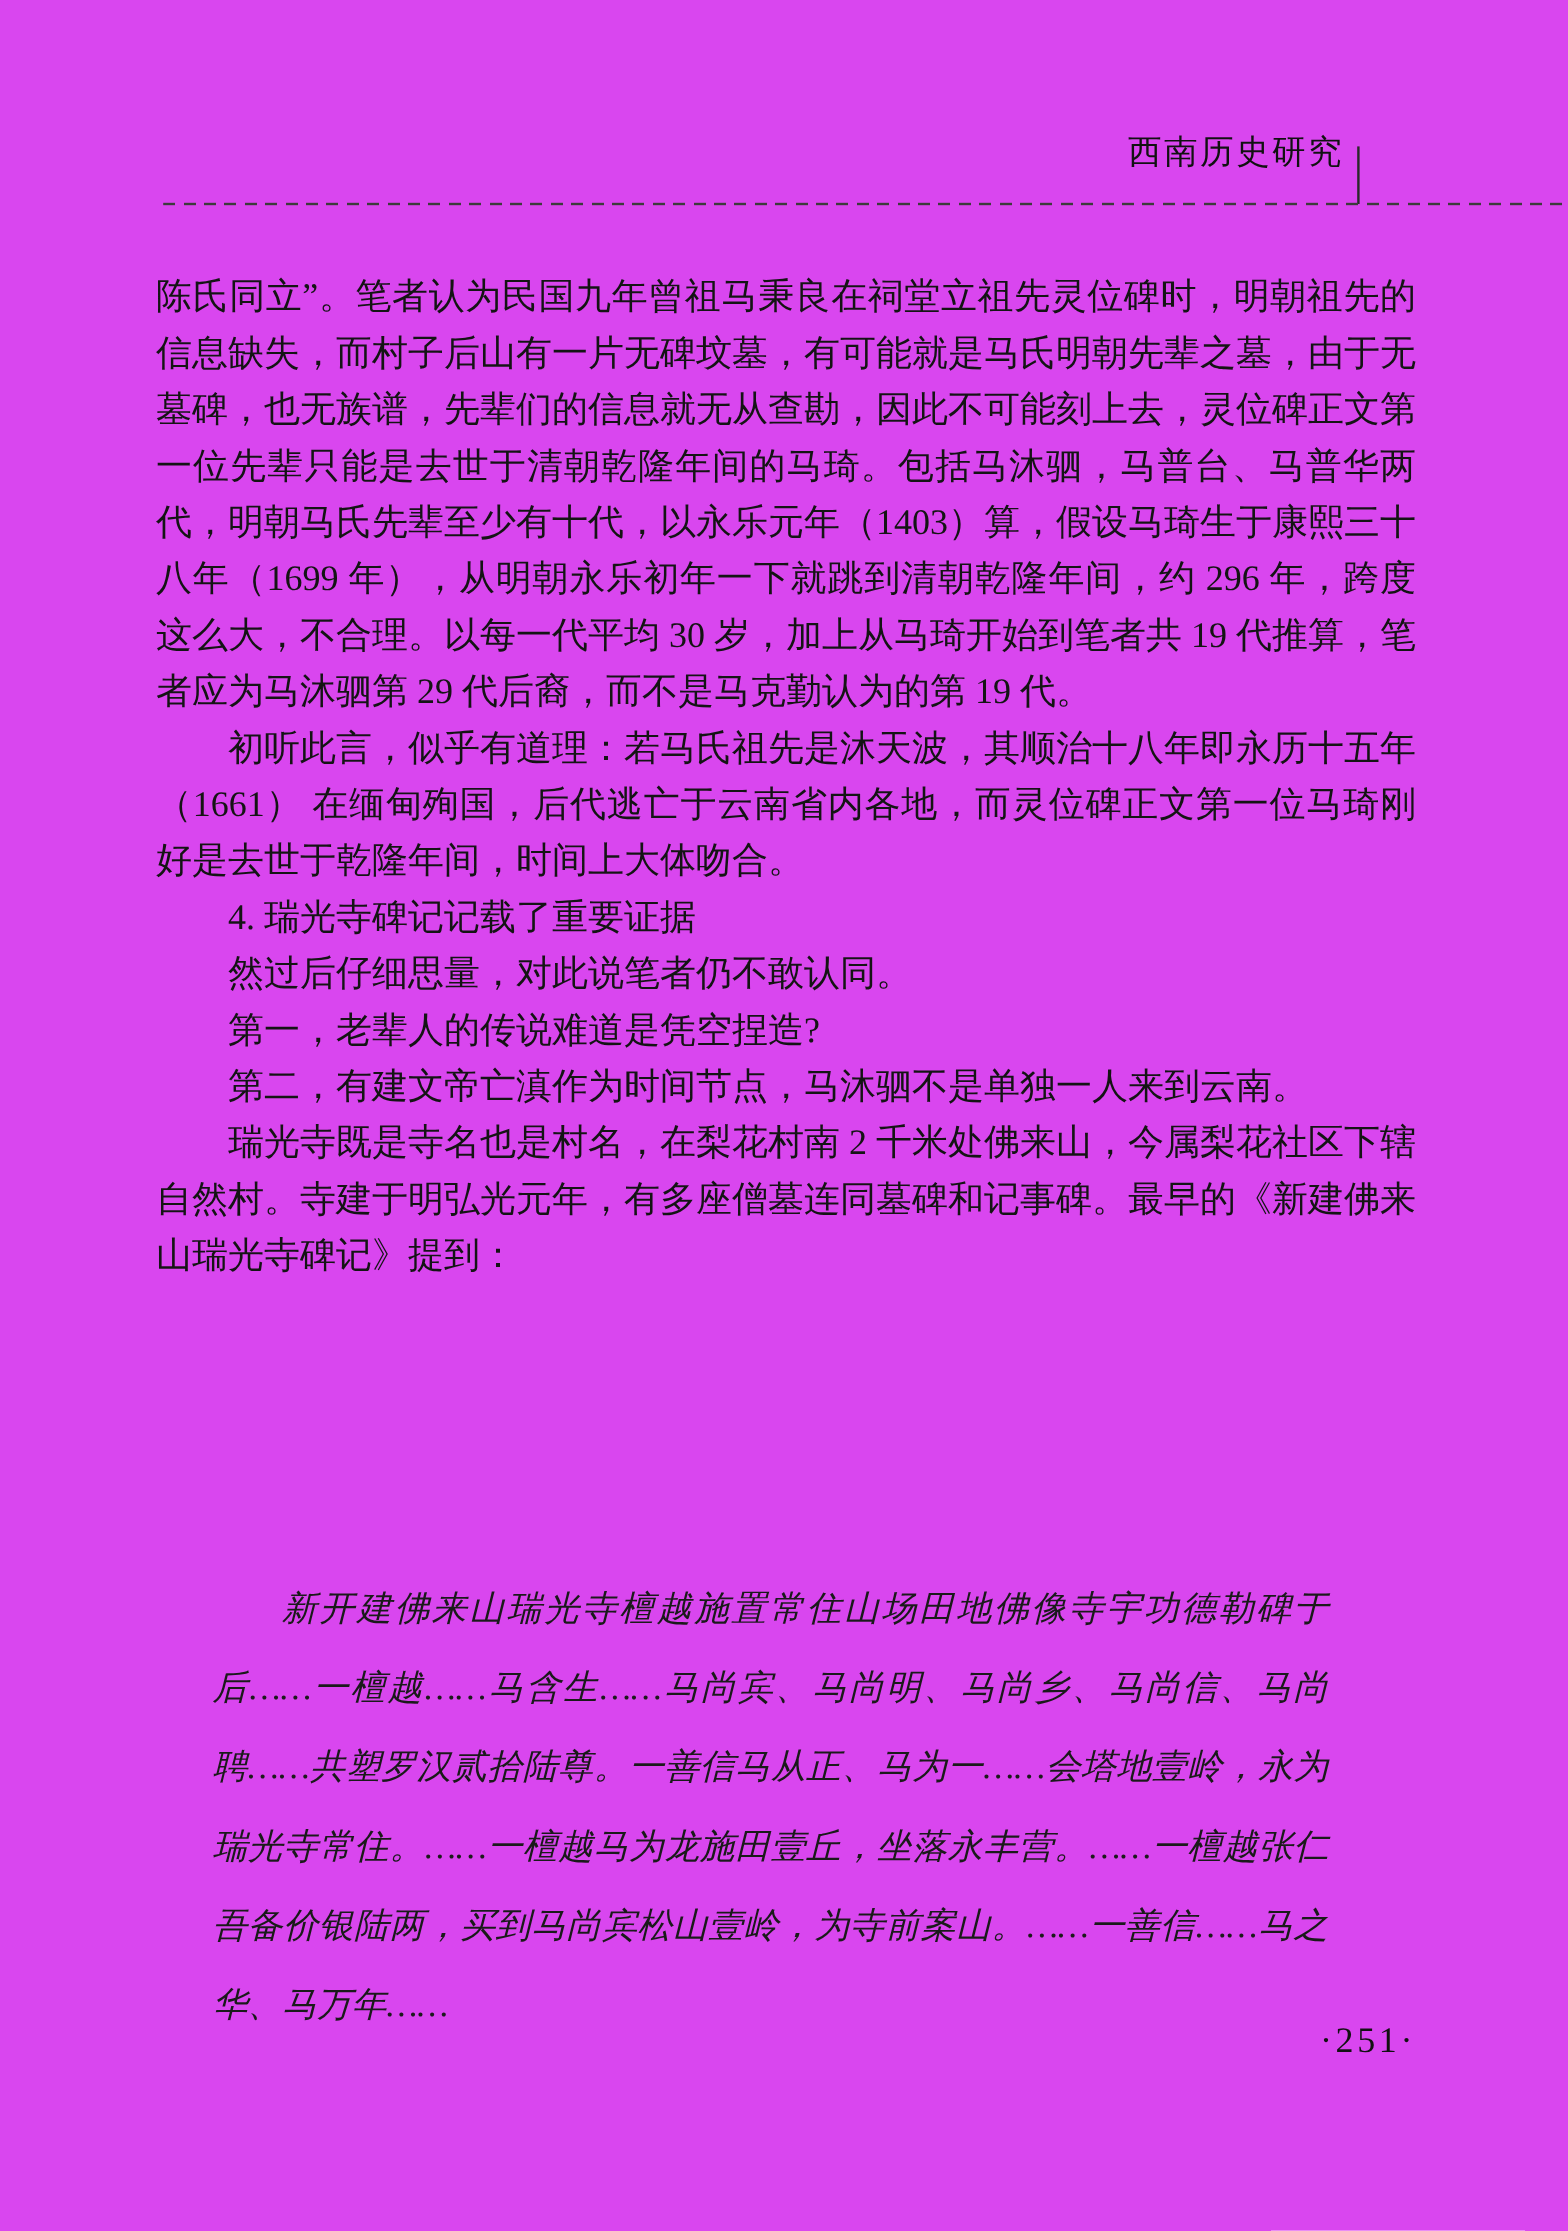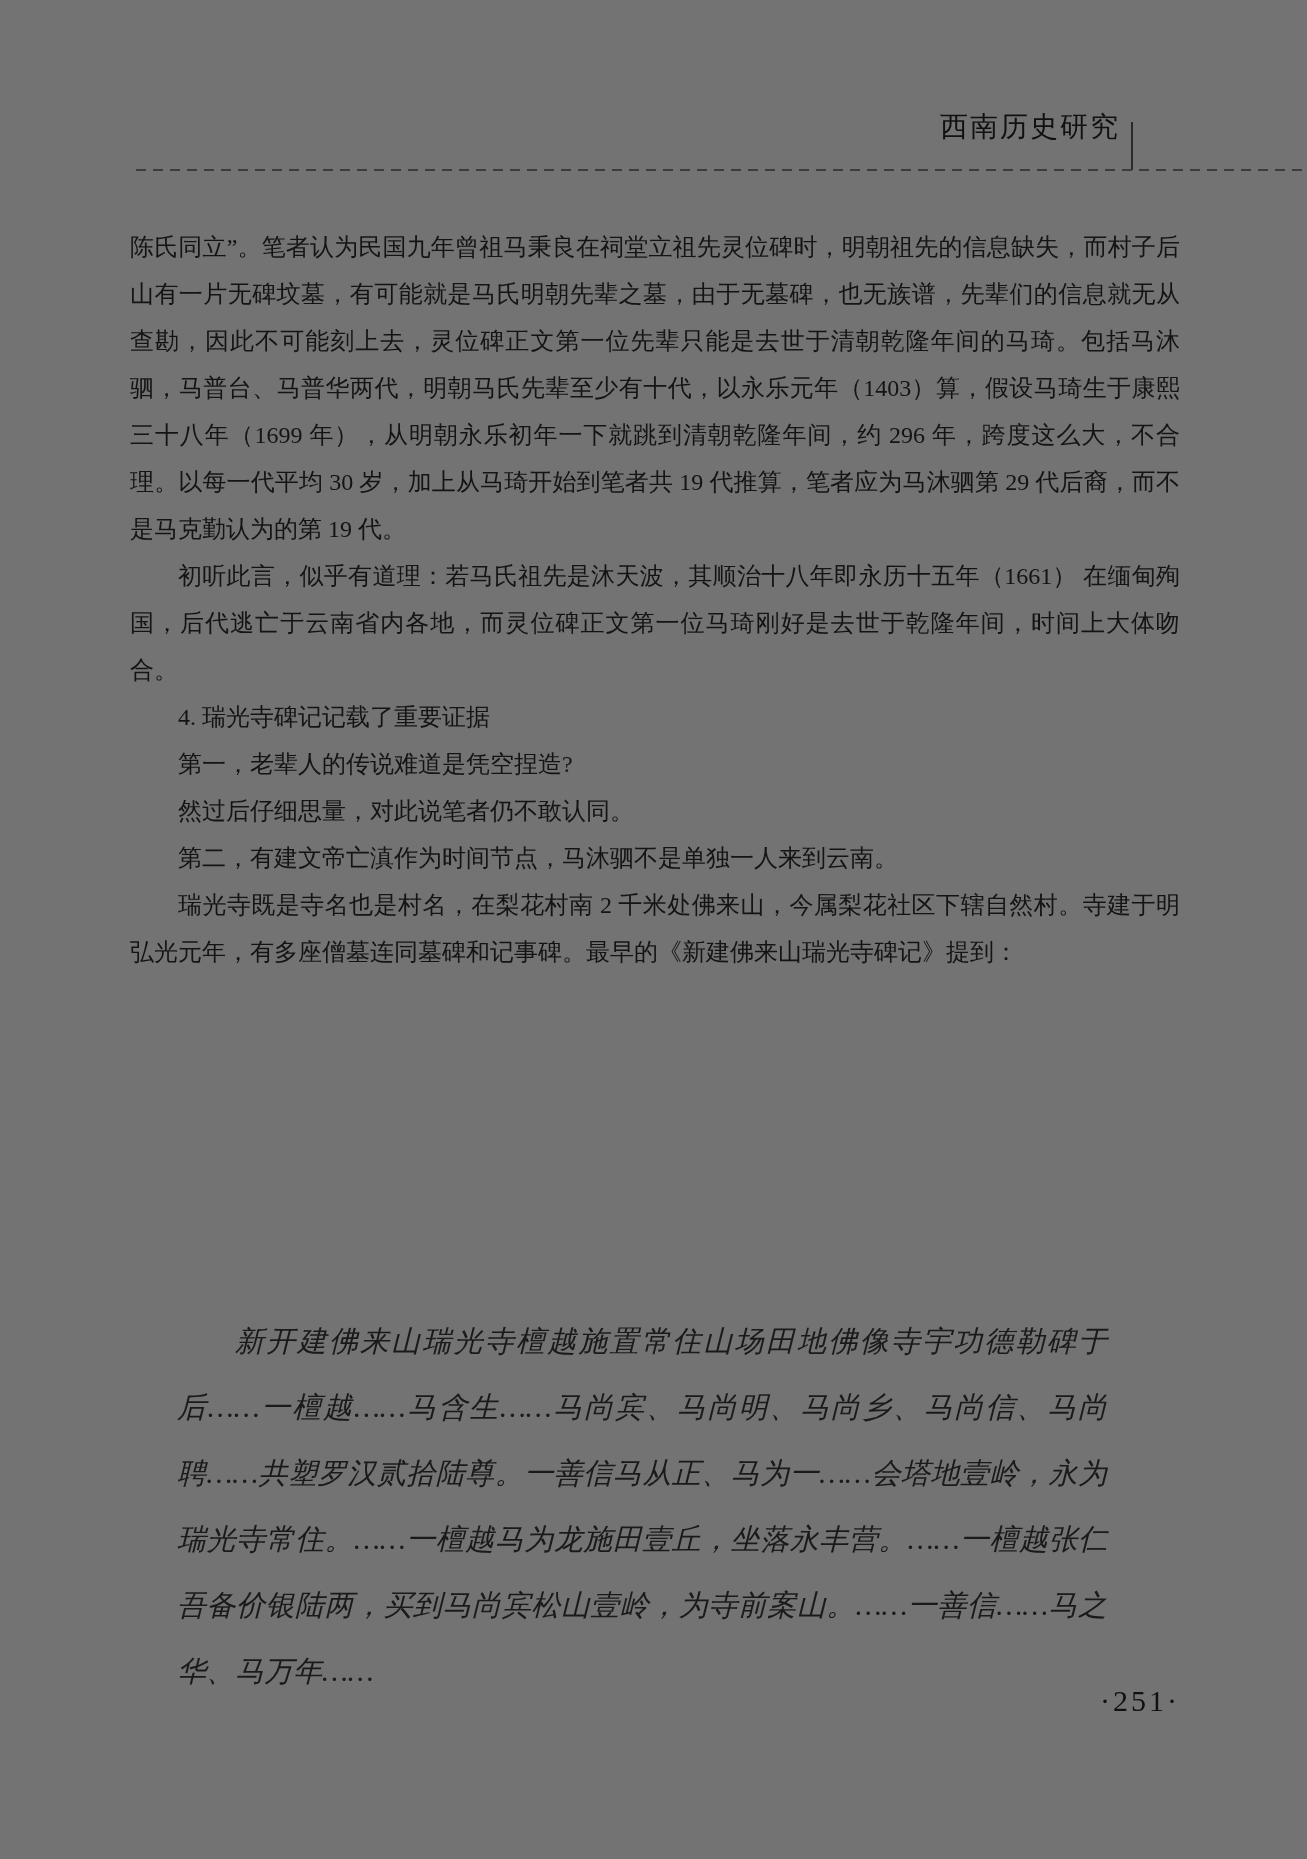--- a/index.html
+++ b/index.html
@@ -1,20 +1,20 @@
 <!DOCTYPE html>
 <html><head>
 <meta charset="utf-8">
 <style>
   html, body { margin: 0; padding: 0; background: #ffffff; }
   .page {
     position: relative;
     width: 1307px;
     height: 1859px;
-    background: #737373;
+    background: #d946ef;
     font-family: "Liberation Serif", "DejaVu Serif", serif;
     color: #151515;
     overflow: hidden;
   }
   
   .journal-title {
     position: absolute;
     top: 108px;
     right: 187px;
     font-size: 28px;
@@ -37,21 +37,21 @@
     top: 169px;
     height: 2px;
     background: repeating-linear-gradient(to right, #3c3c3c 0 10px, transparent 10px 17px);
   }
   
   .body-text {
     position: absolute;
     left: 130px;
     top: 224px;
     width: 1050px;
-    font-size: 24px;
+    font-size: 30px;
     line-height: 47px;
     text-align: justify;
     text-justify: inter-ideograph;
     color: #141414;
   }
   .body-text p { margin: 0; padding: 0; }
   .para-flow  { text-indent: 0; }
   .para-indent { text-indent: 2em; }
   
   .quote-block {
@@ -84,22 +84,22 @@
 <div class="page">
 
   <div class="journal-title">西南历史研究</div>
   <div class="header-divider-bar"></div>
   <div class="header-dashed-rule"></div>
 
   <div class="body-text">
     <p class="para-flow">陈氏同立”。笔者认为民国九年曾祖马秉良在祠堂立祖先灵位碑时，明朝祖先的信息缺失，而村子后山有一片无碑坟墓，有可能就是马氏明朝先辈之墓，由于无墓碑，也无族谱，先辈们的信息就无从查勘，因此不可能刻上去，灵位碑正文第一位先辈只能是去世于清朝乾隆年间的马琦。包括马沐驷，马普台、马普华两代，明朝马氏先辈至少有十代，以永乐元年（1403）算，假设马琦生于康熙三十八年（1699 年），从明朝永乐初年一下就跳到清朝乾隆年间，约 296 年，跨度这么大，不合理。以每一代平均 30 岁，加上从马琦开始到笔者共 19 代推算，笔者应为马沐驷第 29 代后裔，而不是马克勤认为的第 19 代。</p>
     <p class="para-indent">初听此言，似乎有道理：若马氏祖先是沐天波，其顺治十八年即永历十五年（1661） 在缅甸殉国，后代逃亡于云南省内各地，而灵位碑正文第一位马琦刚好是去世于乾隆年间，时间上大体吻合。</p>
     <p class="para-indent">4. 瑞光寺碑记记载了重要证据</p>
+    <p class="para-indent">然过后仔细思量，对此说笔者仍不敢认同。</p>
     <p class="para-indent">第一，老辈人的传说难道是凭空捏造?</p>
-    <p class="para-indent">然过后仔细思量，对此说笔者仍不敢认同。</p>
     <p class="para-indent">第二，有建文帝亡滇作为时间节点，马沐驷不是单独一人来到云南。</p>
     <p class="para-indent">瑞光寺既是寺名也是村名，在梨花村南 2 千米处佛来山，今属梨花社区下辖自然村。寺建于明弘光元年，有多座僧墓连同墓碑和记事碑。最早的《新建佛来山瑞光寺碑记》提到：</p>
   </div>
 
   <div class="quote-block">
     <p>新开建佛来山瑞光寺檀越施置常住山场田地佛像寺宇功德勒碑于后……一檀越……马含生……马尚宾、马尚明、马尚乡、马尚信、马尚聘……共塑罗汉贰拾陆尊。一善信马从正、马为一……会塔地壹岭，永为瑞光寺常住。……一檀越马为龙施田壹丘，坐落永丰营。……一檀越张仁吾备价银陆两，买到马尚宾松山壹岭，为寺前案山。……一善信……马之华、马万年……</p>
   </div>
 
   <div class="page-number">·251·</div>
 

